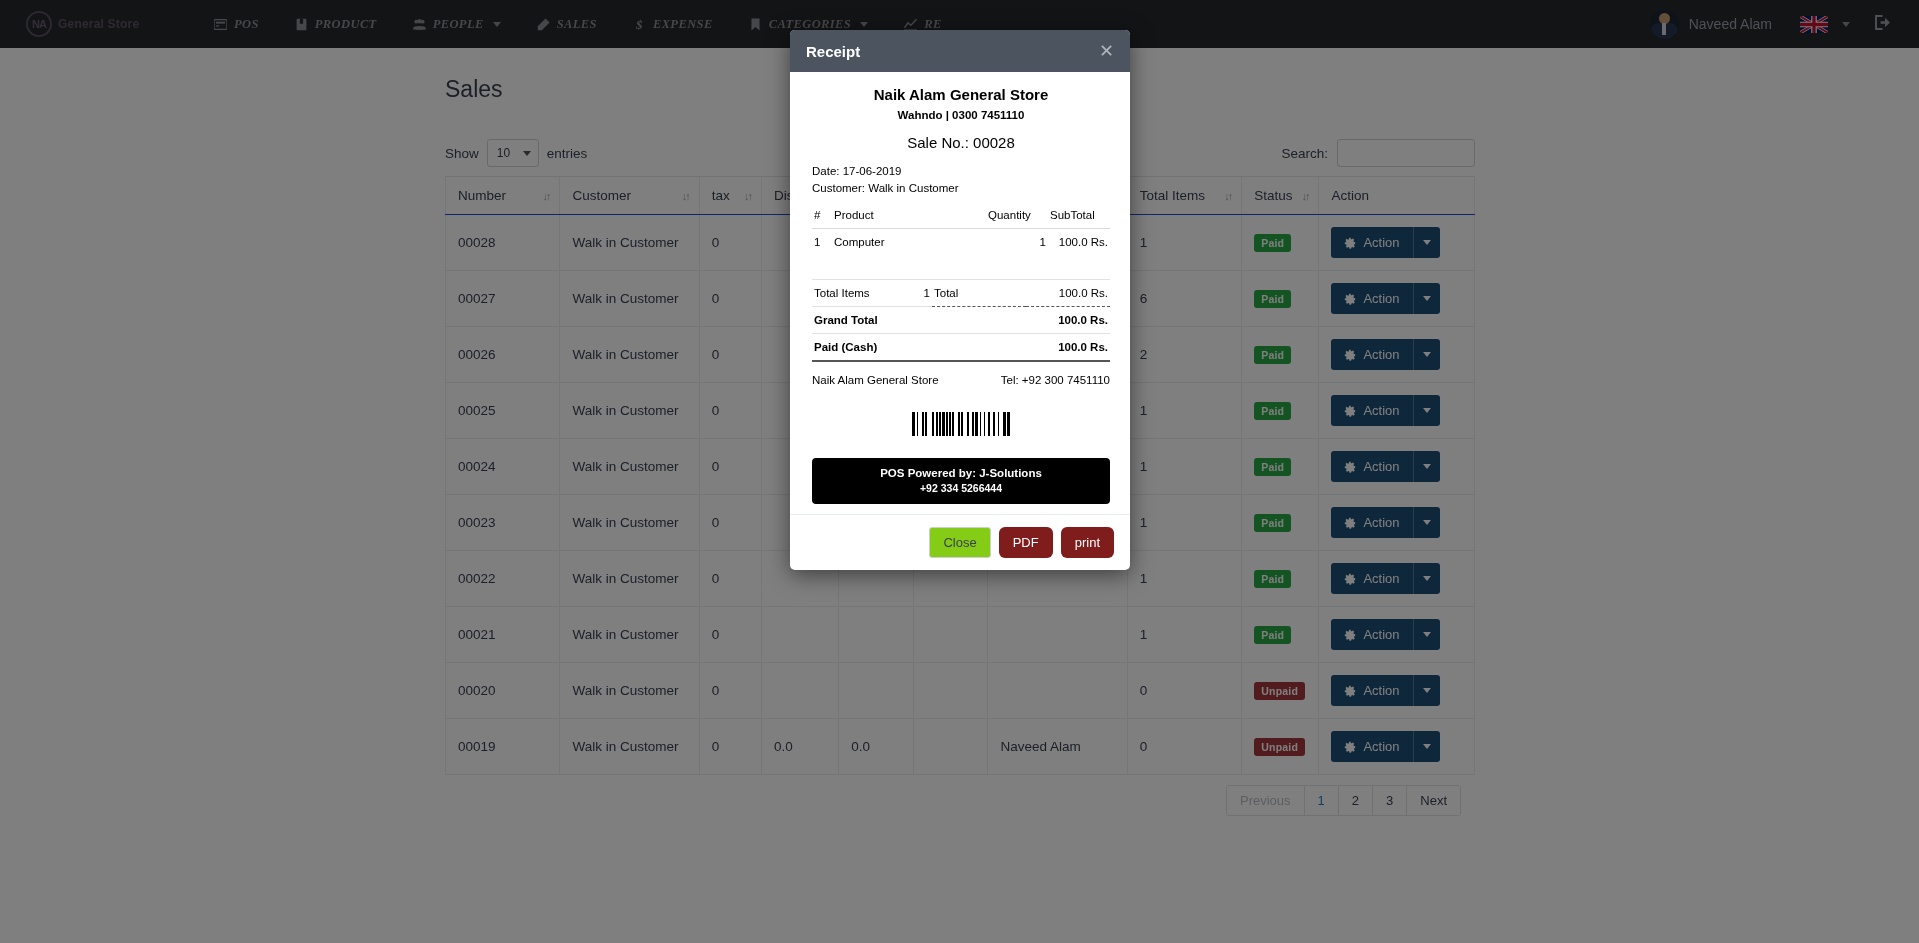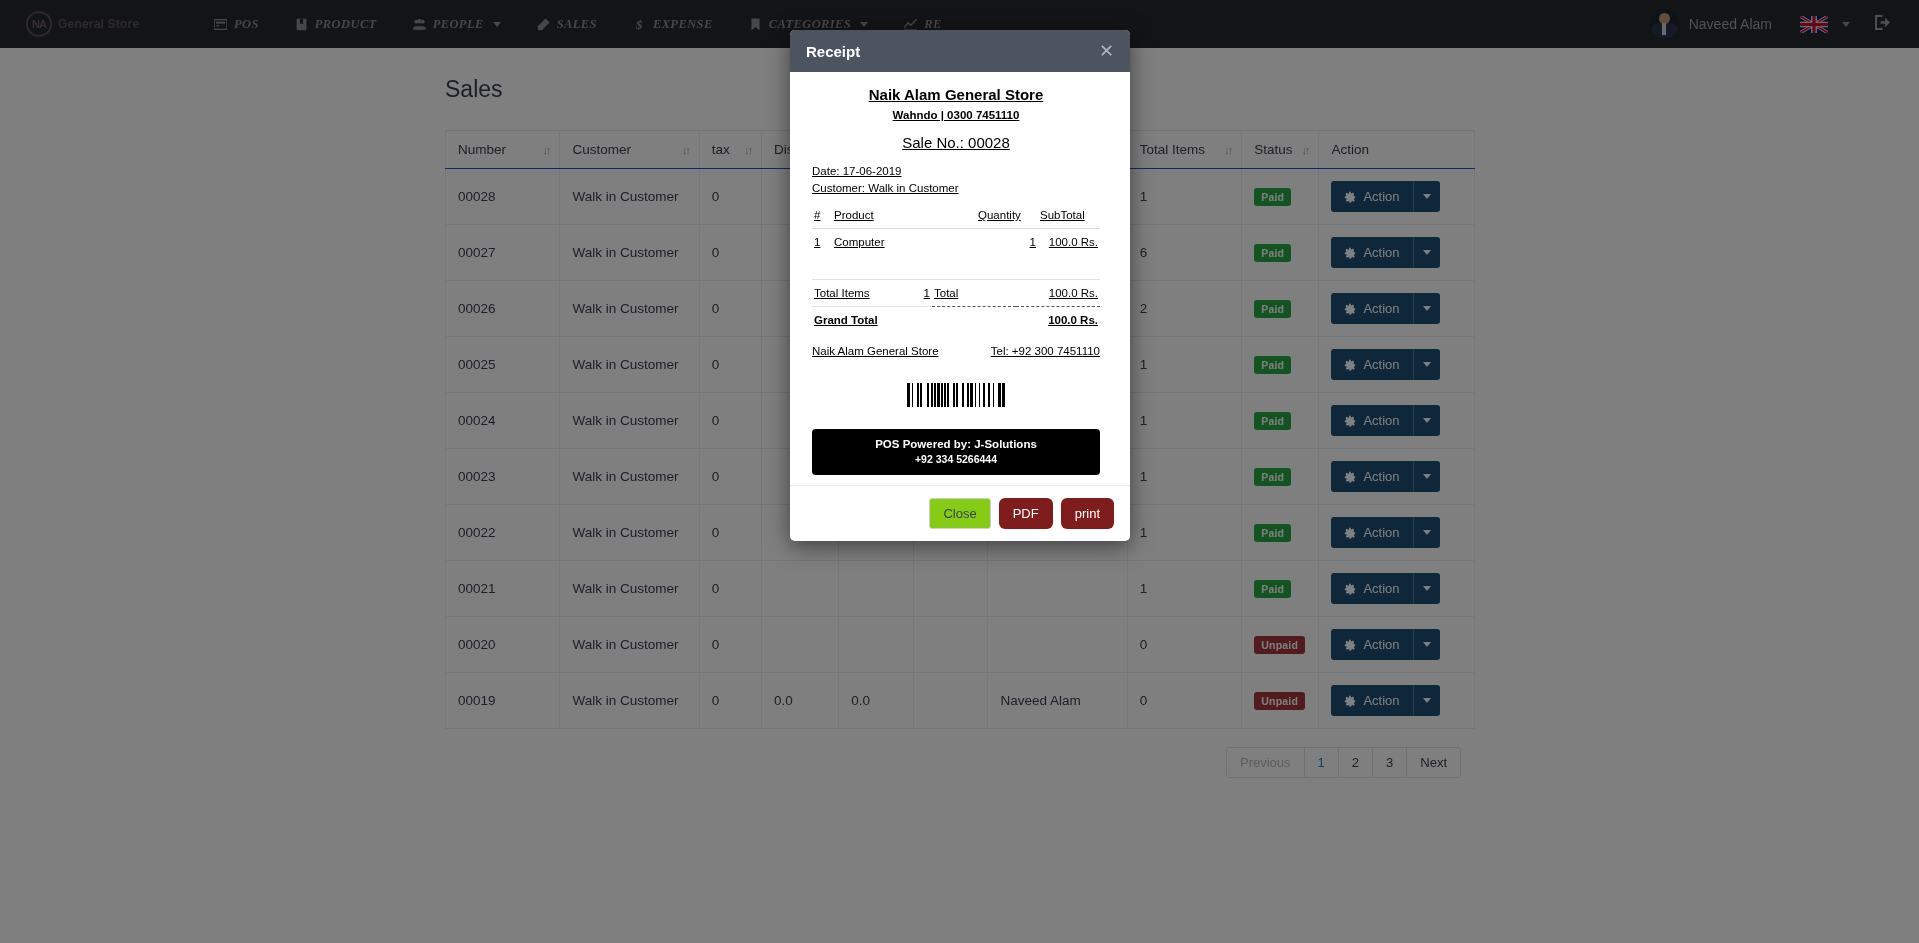--- a/index.html
+++ b/index.html
@@ -127,21 +127,21 @@
   .action-main { display:flex; align-items:center; gap:7px; padding: 0 13px; }
   .action-main svg { width: 12px; height: 12px; fill: #fff; }
   .action-split {
     display:flex; align-items:center; padding: 0 9px;
     border-left: 1px solid rgba(255,255,255,.25);
   }
   .action-split .c {
     width:0;height:0;border-left:4px solid transparent;border-right:4px solid transparent;border-top:5px solid #fff;
   }
   .pager {
-    display:flex; justify-content:flex-end; margin-top: 18px; padding-right: 14px;
+    display:flex; justify-content:flex-end; margin-top: 10px; padding-right: 14px;
   }
   .pager ul { display:flex; list-style:none; margin:0; padding:0; border-radius:3px; overflow:hidden; border:1px solid #e0e3e7;}
   .pager li {
     padding: 7px 13px; font-size: 13px; color: #3a3f51; background:#fff;
     border-right: 1px solid #e0e3e7; cursor:pointer;
   }
   .pager li:last-child { border-right: none; }
   .pager li.disabled { color: #b6bbc2; cursor: default; }
   .pager li.active { color: #1b7fc4; }
 
@@ -154,21 +154,21 @@
     background: #fff; border-radius: 5px; z-index: 50;
     box-shadow: 0 5px 22px rgba(0,0,0,.5);
     display: flex; flex-direction: column;
   }
   .modal-head {
     background: #4c545f; border-radius: 5px 5px 0 0;
     padding: 12px 16px; display: flex; align-items: center; justify-content: space-between;
   }
   .modal-title { color: #fff; font-size: 15px; font-weight: bold; }
   .modal-x { color: #aeb4bb; font-size: 18px; line-height: 1; cursor: pointer; }
-  .modal-body { padding: 14px 30px 10px 22px; color: #000; text-decoration: underline; }
+  .modal-body { padding: 14px 20px 10px 22px; color: #000; }
   .r-shop { text-align: center; font-size: 15px; font-weight: bold; color:#000; }
   .r-sub  { text-align: center; font-size: 11.5px; font-weight: bold; margin-top: 6px; color:#000;}
   .r-sale { text-align: center; font-size: 15px; margin-top: 13px; color:#000;}
   .r-meta { font-size: 11.5px; margin-top: 12px; line-height: 1.45; color:#000;}
   table.receipt { width: 100%; border-collapse: collapse; margin-top: 9px; font-size: 11.5px; }
   table.receipt th {
     font-weight: normal; text-align: left; padding: 4px 2px 7px 2px;
     border-bottom: 1px solid #dadada; color:#000;
   }
   table.receipt td { padding: 7px 2px; vertical-align: top; color:#000; }
@@ -296,20 +296,34 @@
             <path d="M10.4 3.6 L15 8 L10.4 12.4 V9.2 H6.2 V6.8 H10.4 Z"></path>
           </svg>
       </div>
     </div>
   </div>
 
   <div class="page">
     <div class="page-title">Sales</div>
 
     <div class="panel">
+      <div class="panel-top">
+        <div class="len-ctrl">
+          <span>Show</span>
+          <div class="len-select">
+            <span>10</span>
+            <span class="sel-caret"></span>
+          </div>
+          <span>entries</span>
+        </div>
+        <div class="search-ctrl">
+          <span>Search:</span>
+          <input class="search-input" type="text" placeholder="" style="">
+        </div>
+      </div>
 
       <table class="grid">
         <colgroup>
           <col style="width:92px">
             <col style="width:112px">
             <col style="width:50px">
           <col style="width:62px">
             <col style="width:60px">
             <col style="width:60px">
           <col style="width:112px">
@@ -622,20 +636,26 @@
             <td class="ta-r">1</td>
             <td>Total</td>
             <td class="ta-r">100.0 Rs.</td>
           </tr>
           <tr class="bold">
             <td>Grand Total</td>
             <td></td>
               <td class="dash-seg"></td>
             <td class="ta-r dash-seg">100.0 Rs.</td>
           </tr>
+          <tr class="bold last">
+            <td>Paid (Cash)</td>
+            <td></td>
+              <td></td>
+            <td class="ta-r">100.0 Rs.</td>
+          </tr>
         </tbody>
       </table>
 
       <div class="r-foot">
         <span>Naik Alam General Store</span>
         <span>Tel: +92 300 7451110</span>
       </div>
 
       <div class="barcode" id="barcode">
           <i style="width: 3px;"></i>

